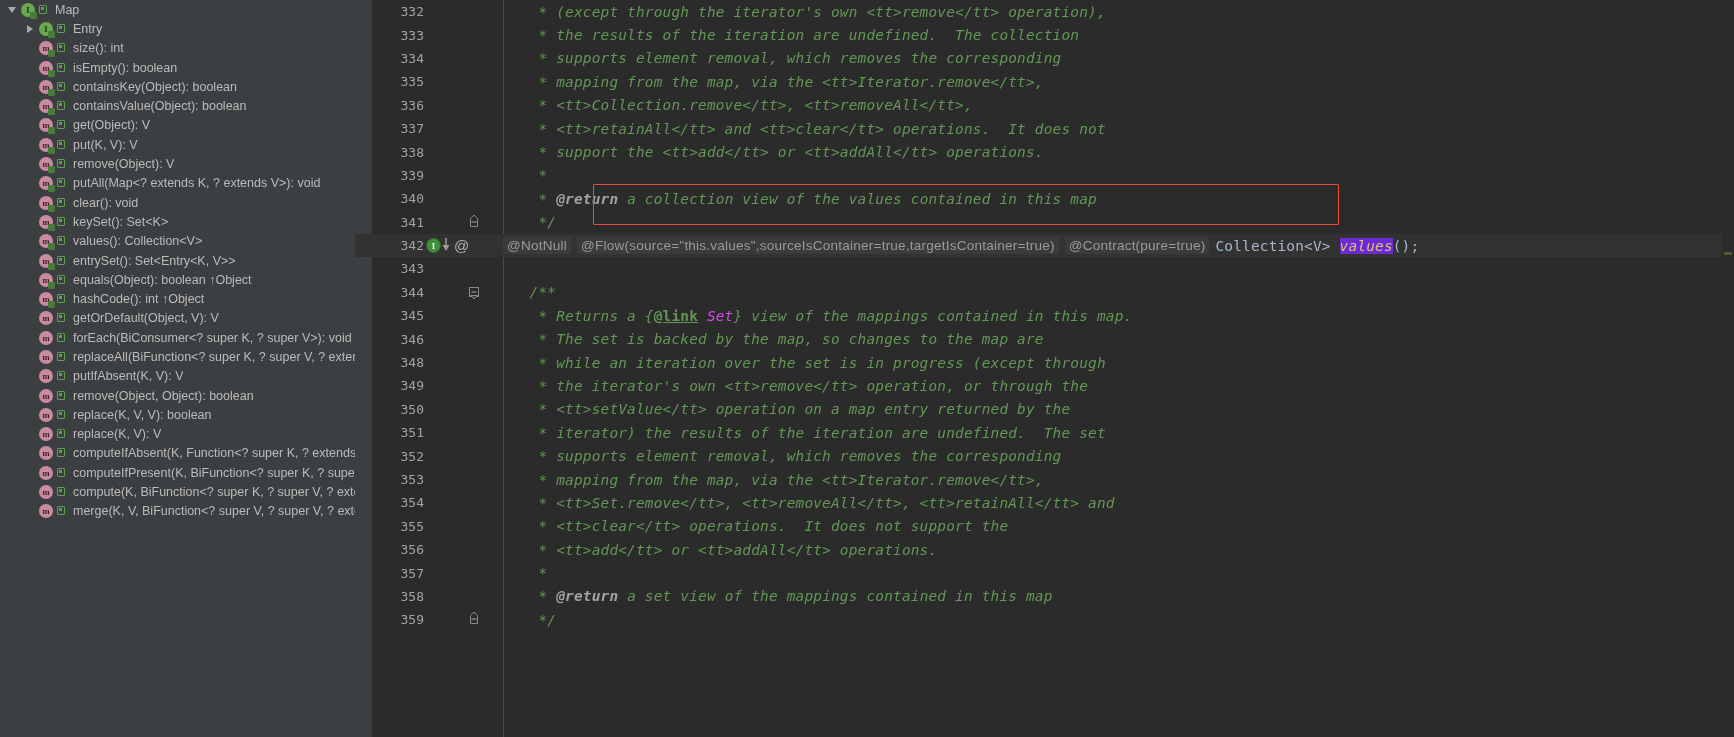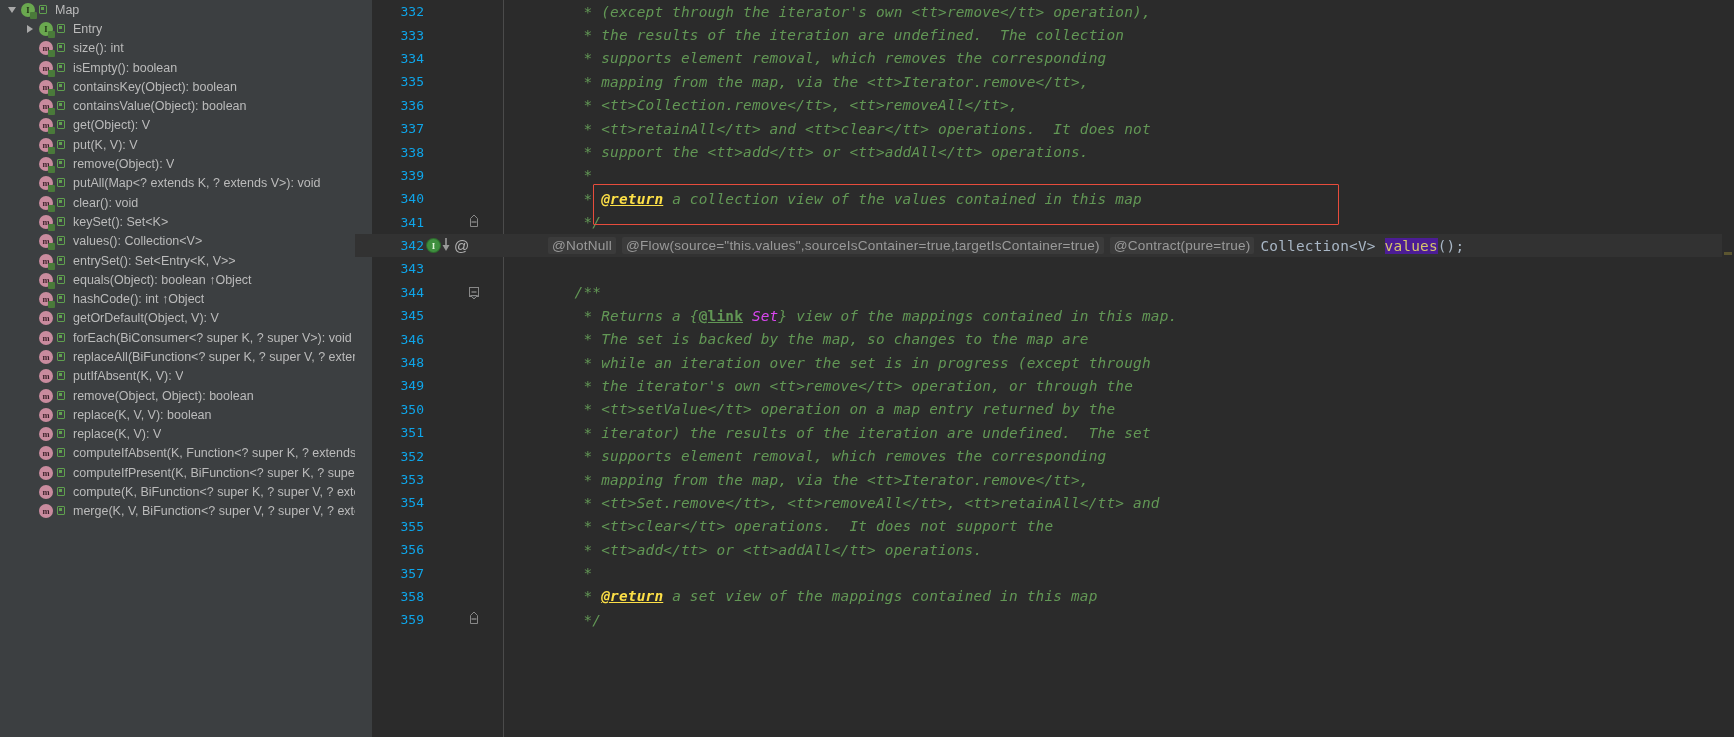--- a/index.html
+++ b/index.html
@@ -73,42 +73,41 @@
   .code-line {
     position:relative;
     height:23.4px;
     display:flex;
     align-items:center;
     white-space:pre;
   }
   .lineno {
     position:absolute; left:17px; width:52px;
     text-align:right;
-    color:#0ea5e9;
+    color:#a3a3a3;
     font-family:"DejaVu Sans Mono", monospace;
     font-size:13px;
   }
   .gutter-icons {
     position:absolute; left:72px; width:55px; height:23.4px;
     display:flex; align-items:center;
   }
   .fold {
     position:absolute; left:112px; top:4px;
     width:14px; height:14px;
   }
   .fold svg { display:block; }
   .code-text {
     position:absolute; left:148px;
     font-family:"DejaVu Sans Mono", monospace;
     font-size:14.4px;
     letter-spacing:0.2px;
-    padding-left:45px;
   }
   .cmt { color:#629755; font-style:italic; }
-  .cmt-tag { color:#fde047; font-style:italic; font-weight:bold; text-decoration:underline; }
+  .cmt-tag { color:#a3a3a3; font-style:italic; font-weight:bold; }
   .cmt-link { color:#629755; font-weight:bold; text-decoration:underline; }
   .cmt-ref { color:#d946ef; font-style:italic; }
 
   
   .indent-guide {
     position:absolute; left:148px; top:0; width:1px; height:737px;
     background:#4b4b4b;
   }
 
   
@@ -117,24 +116,25 @@
     background:#3b3b3b;
     color:#9a9a9a;
     font-family:"Liberation Sans", sans-serif;
     font-size:13.6px;
     padding:1px 4px;
     border-radius:2px;
     margin-right:6px;
   }
   .sig-type { color:#a9b7c6; font-family:"DejaVu Sans Mono", monospace; font-size:14.4px;text-align:right; }
   .sig-name {
-    background:#4c1d95;
+    background:#6d28d9;
     color:#d6c86a;
     font-family:"DejaVu Sans Mono", monospace;
     font-size:14.4px;
+    font-style:italic;
   }
   .sig-tail { color:#a9b7c6; font-family:"DejaVu Sans Mono", monospace; font-size:14.4px; }
 
   
   #return-highlight {
     position:absolute;
     border:1px solid #e74c3c;
     pointer-events:none;
     border-radius:1px;
   }

